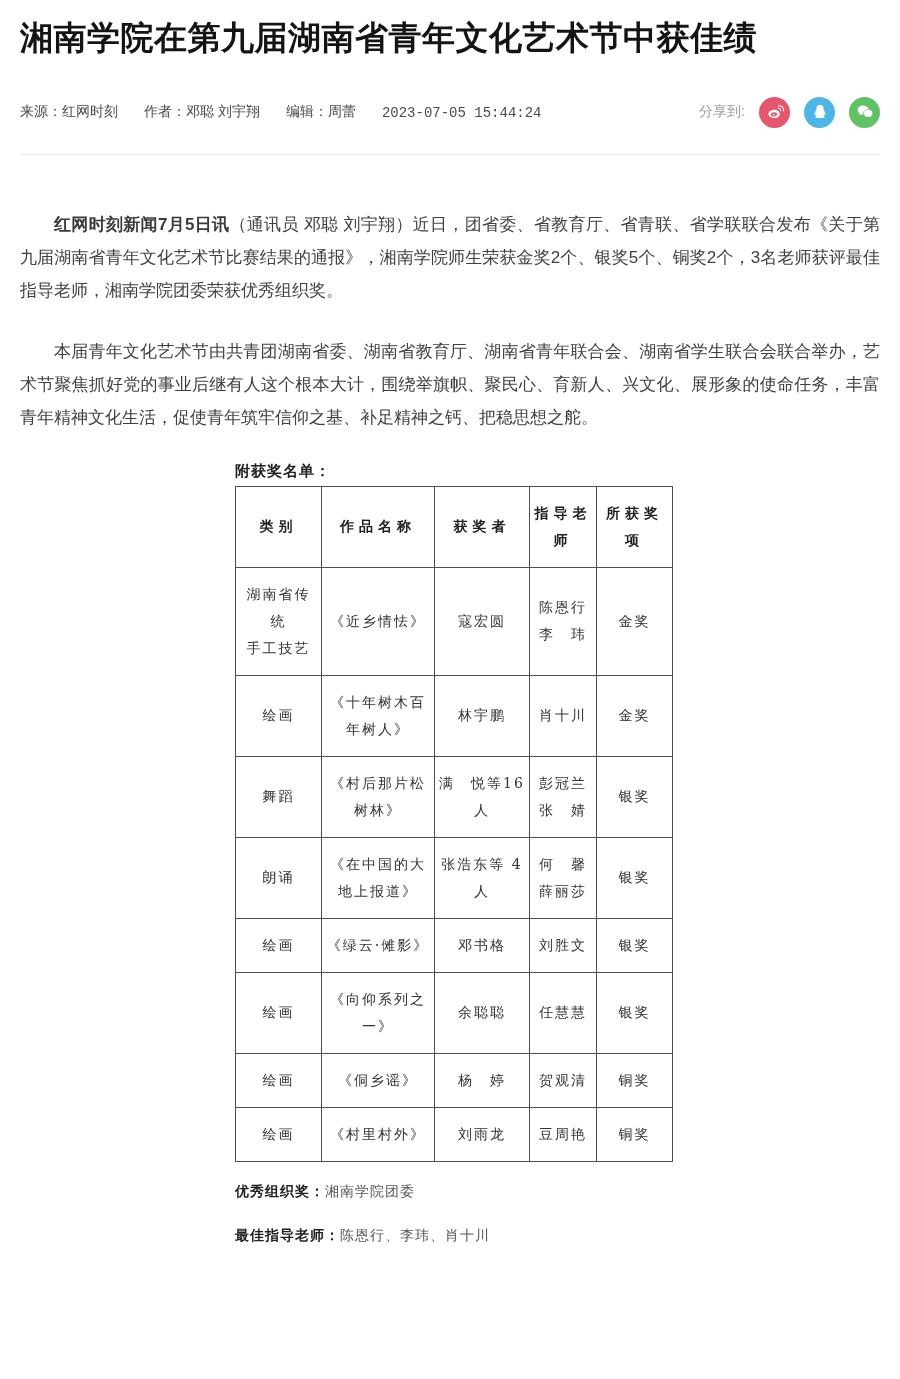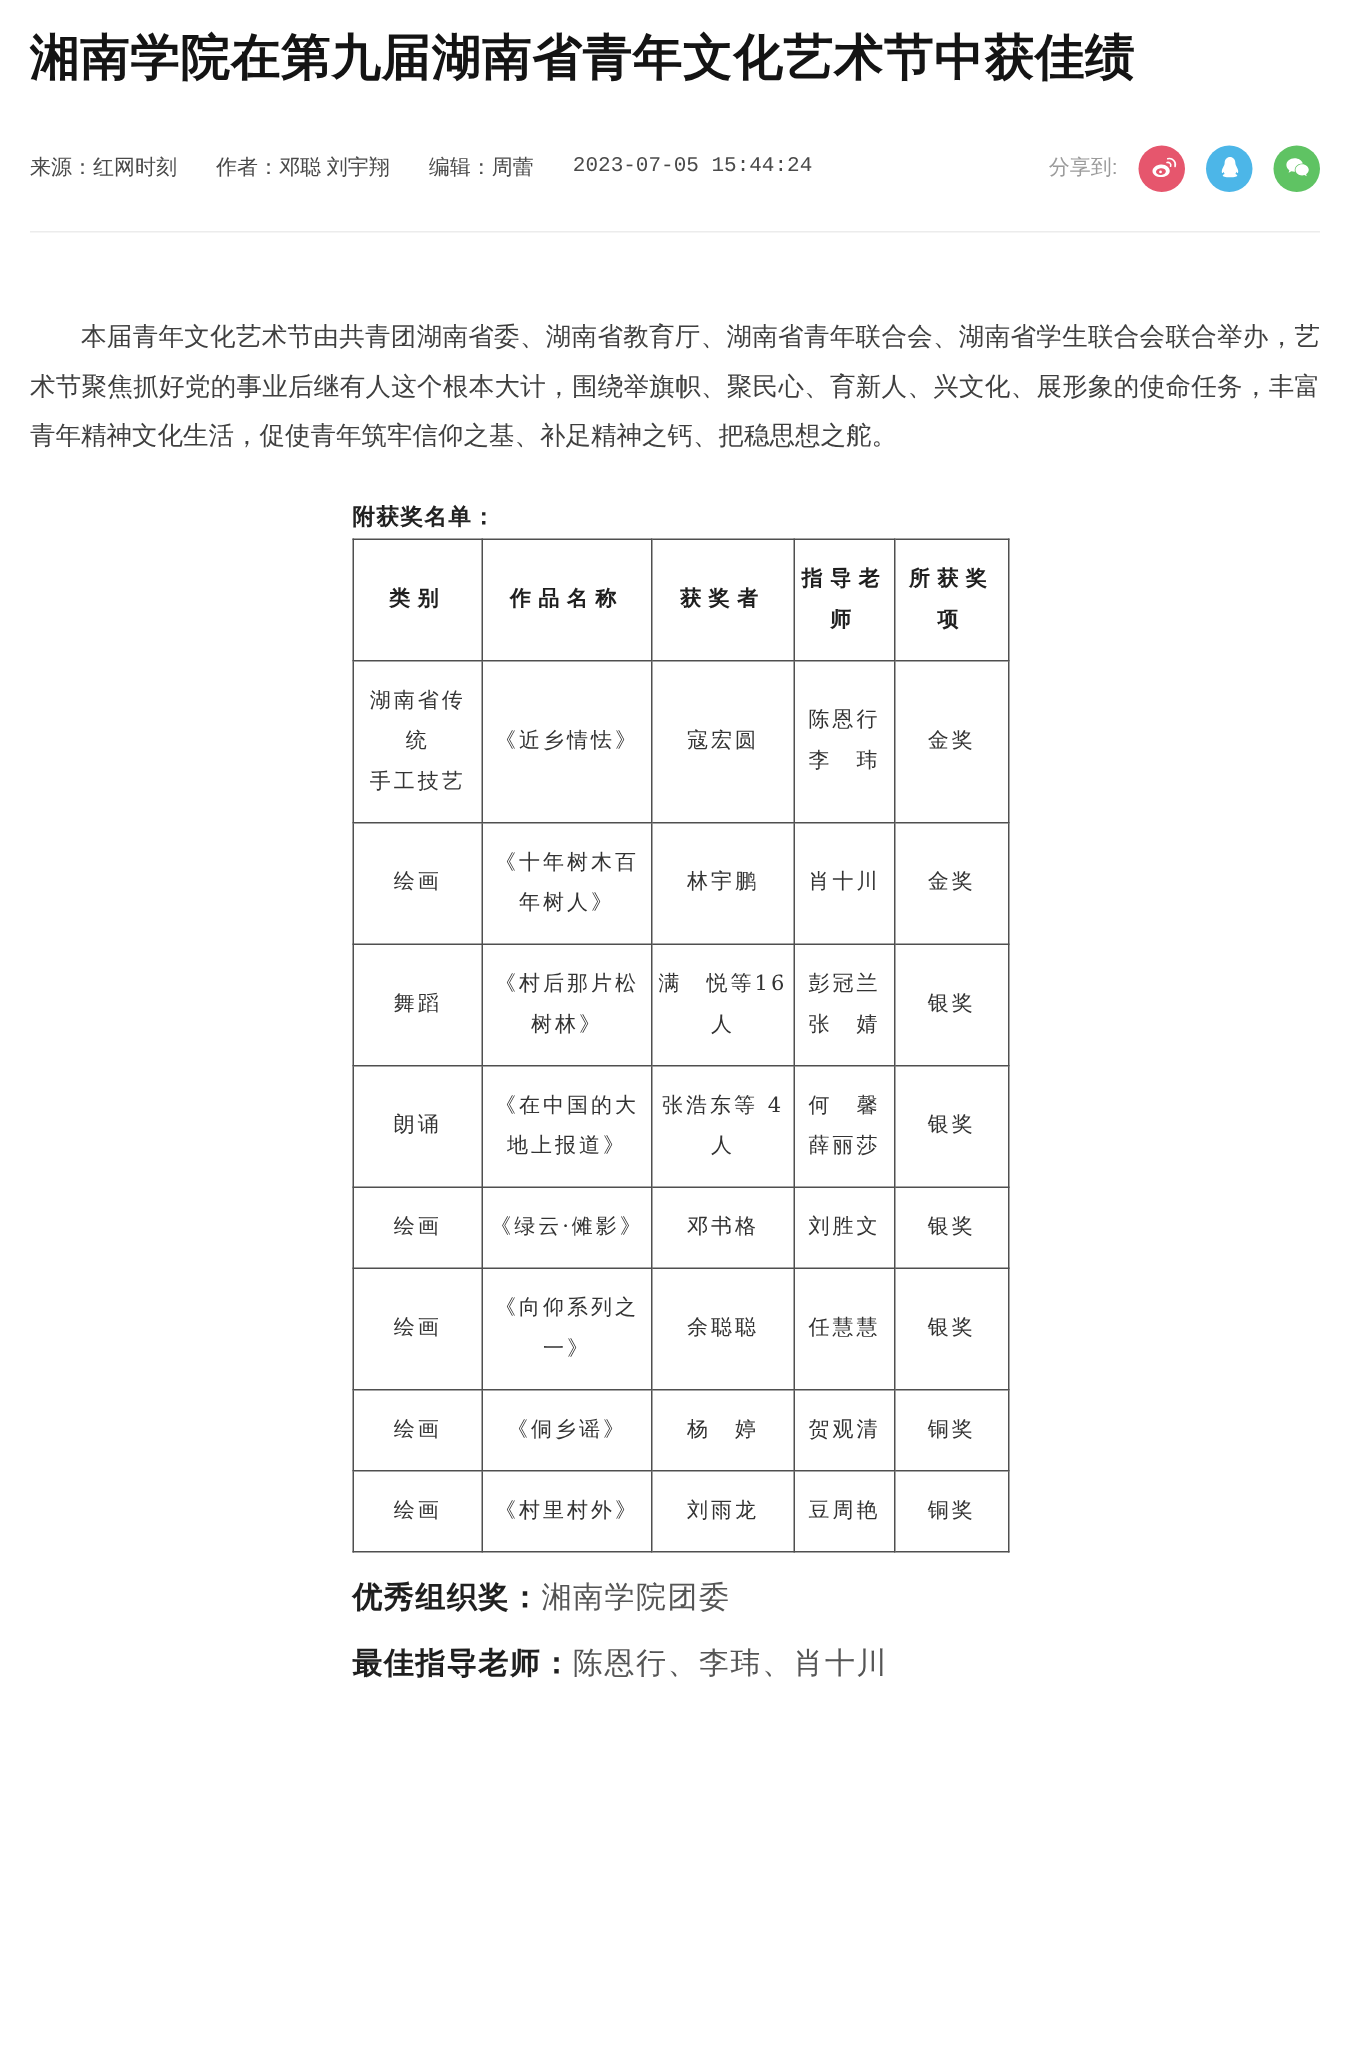--- a/index.html
+++ b/index.html
@@ -23,21 +23,21 @@
     letter-spacing: 0.5px;
   }
   .meta-row {
     margin-top: 36px;
     display: flex;
     align-items: center;
     justify-content: space-between;
     font-size: 14px;
     color: #4a4a4a;
   }
-  .meta-left { display: flex; align-items: flex-start; gap: 26px; white-space: nowrap; }
+  .meta-left { display: flex; align-items: flex-end; gap: 26px; white-space: nowrap; }
   .meta-item { color: #4a4a4a; }
   .meta-datetime { color: #4a4a4a; font-family: Liberation Mono, monospace; }
   .share-box { display: flex; align-items: center; gap: 14px; }
   .share-label { color: #9b9b9b; font-size: 14px; }
   .share-btn {
     width: 31px; height: 31px; border-radius: 50%;
     display: flex; align-items: center; justify-content: center;
     cursor: pointer; border: none;
   }
   .share-btn svg { width: 20px; height: 20px; display: block; }
@@ -76,21 +76,21 @@
     letter-spacing: 2px;
     white-space: pre-line;
     word-break: break-all;
   }
   table.awards th {
     font-weight: bold;
     letter-spacing: 5px;
     height: 60px;
     color: #1f1f1f;
   }
-  .awards-note { margin-top: 14px; font-size: 20px; line-height: 30px; }
+  .awards-note { margin-top: 14px; font-size: 14px; line-height: 30px; }
   .awards-note .note-label { font-weight: bold; color: #1f1f1f; letter-spacing: 1px; }
   .awards-note .note-value { color: #555; letter-spacing: 1px; }
 </style>
 </head>
 <body>
 
 <div class="page">
 
   <h1 class="article-title">湘南学院在第九届湖南省青年文化艺术节中获佳绩</h1>
 
@@ -127,20 +127,21 @@
             <path fill="#ffffff" d="M21 13.4c0-2.5-2.4-4.5-5.3-4.5s-5.3 2-5.3 4.5 2.4 4.5 5.3 4.5c.6 0 1.2-.1 1.8-.3l1.9.9-.5-1.6c1.3-.8 2.1-2.1 2.1-3.5z"></path>
           </svg>
         </span>
       </button>
     </div>
   </div>
 
   <div class="divider"></div>
 
   <div class="article-body">
+    <p><span class="lead-bold">红网时刻新闻7月5日讯</span><span>（通讯员 邓聪 刘宇翔）近日，团省委、省教育厅、省青联、省学联联合发布《关于第九届湖南省青年文化艺术节比赛结果的通报》，湘南学院师生荣获金奖2个、银奖5个、铜奖2个，3名老师获评最佳指导老师，湘南学院团委荣获优秀组织奖。</span></p>
     <p>本届青年文化艺术节由共青团湖南省委、湖南省教育厅、湖南省青年联合会、湖南省学生联合会联合举办，艺术节聚焦抓好党的事业后继有人这个根本大计，围绕举旗帜、聚民心、育新人、兴文化、展形象的使命任务，丰富青年精神文化生活，促使青年筑牢信仰之基、补足精神之钙、把稳思想之舵。</p>
   </div>
 
   <div class="awards-block">
     <div class="awards-label">附获奖名单：</div>
     <table class="awards">
       <colgroup>
         <col style="width:86px">
           <col style="width:113px">
           <col style="width:95px">

